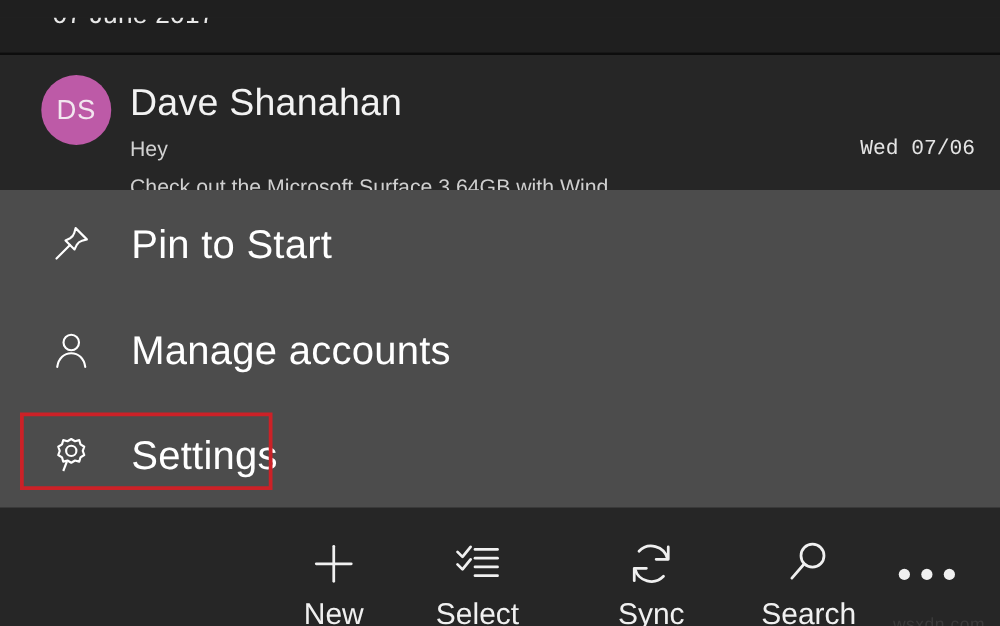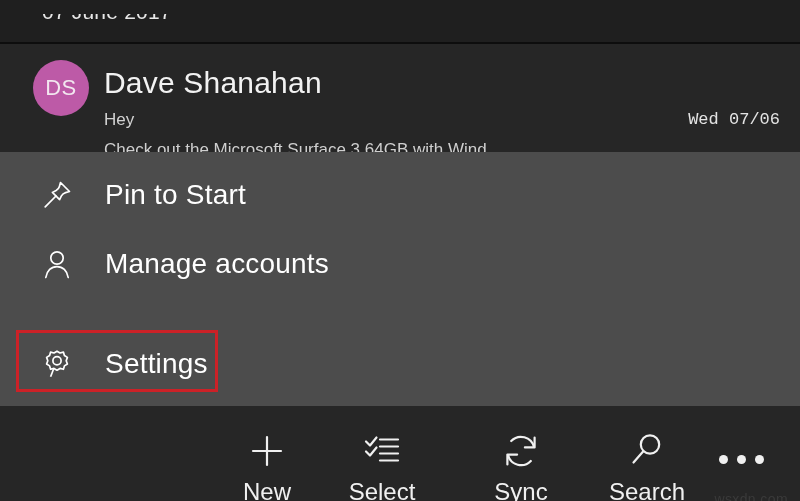--- a/index.html
+++ b/index.html
@@ -118,35 +118,35 @@
   }
   .menu-item {
     position: absolute;
     left: 0;
     width: 800px;
     height: 56px;
     display: flex;
     align-items: center;
   }
   .menu-item.item-0 { top: 15px; }
-  .menu-item.item-1 { top: 84px; }
+  .menu-item.item-1 { top: 100px; }
   .menu-item.item-2 { top: 184px; }
 
   .menu-icon {
     position: absolute;
     left: 38px;
     width: 38px; height: 38px;
     display: flex;
     align-items: center;
     justify-content: center;
   }
   .menu-label {
     position: absolute;
     left: 105px;
-    font-size: 28px;
+    font-size: 32px;
     color: #ffffff;
     font-weight: 400;
     letter-spacing: 0.2px;
     white-space: nowrap;
   }
 
   
   .highlight-box {
     position: absolute;
     left: 16px;

